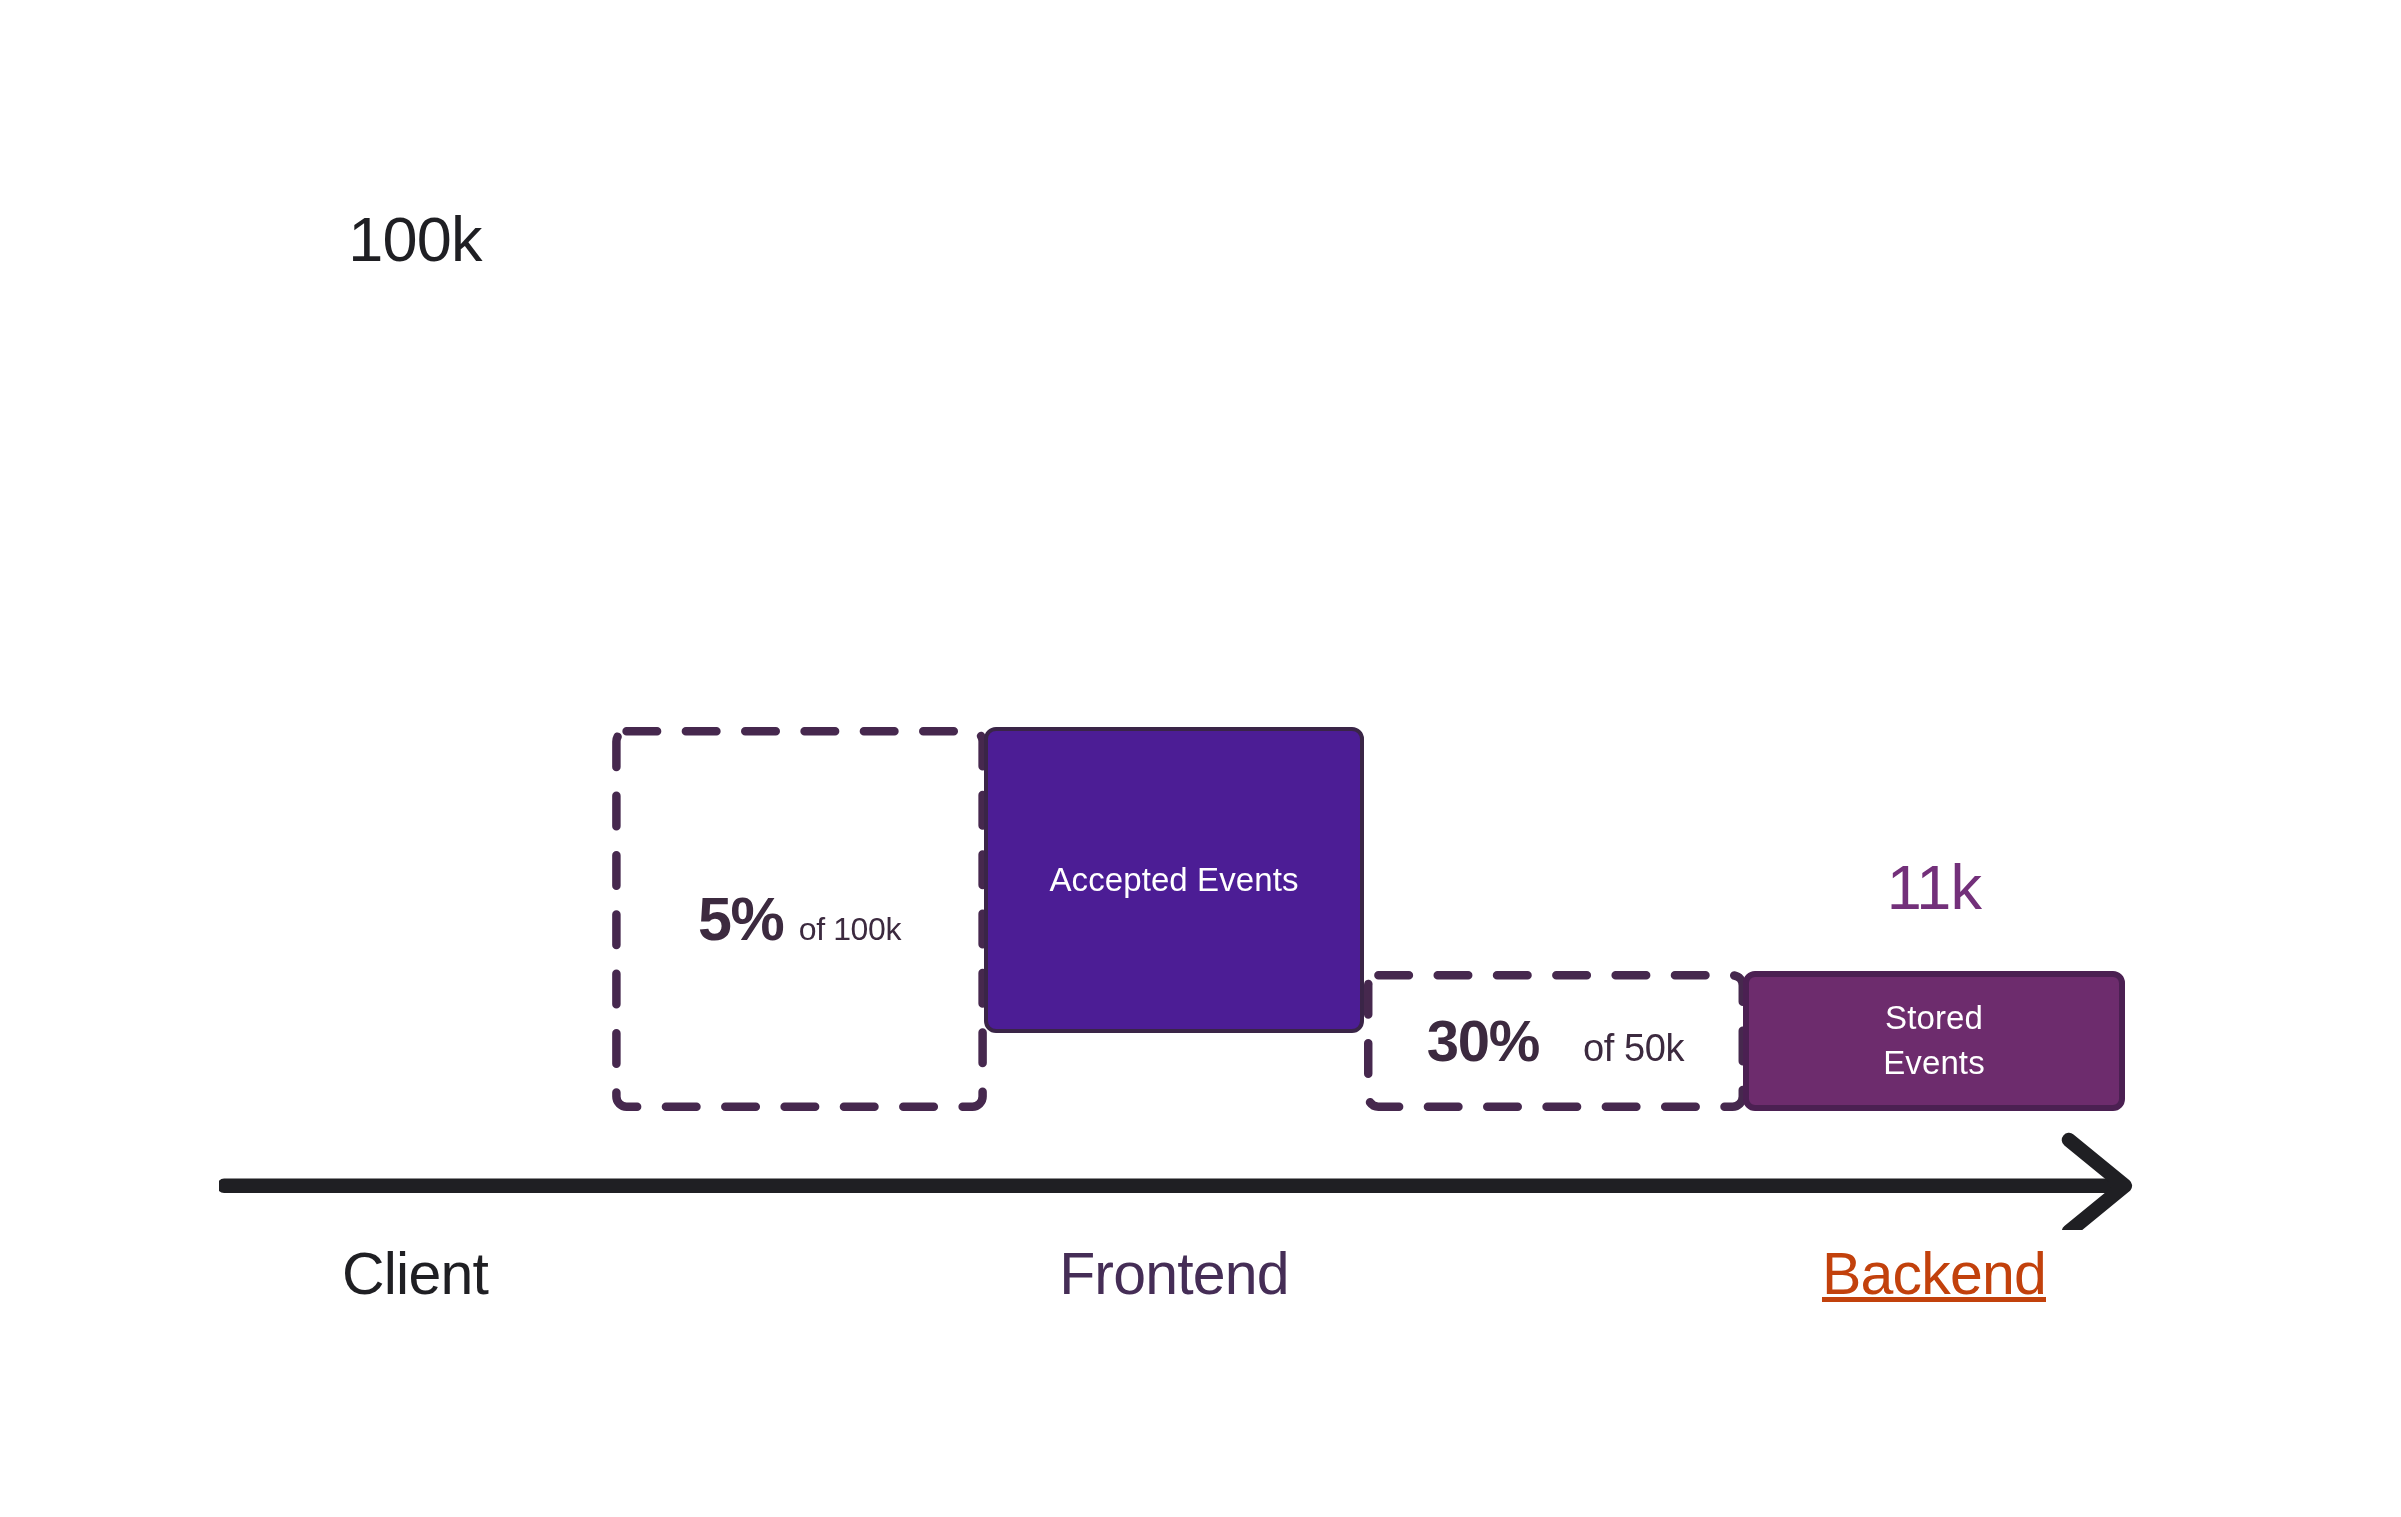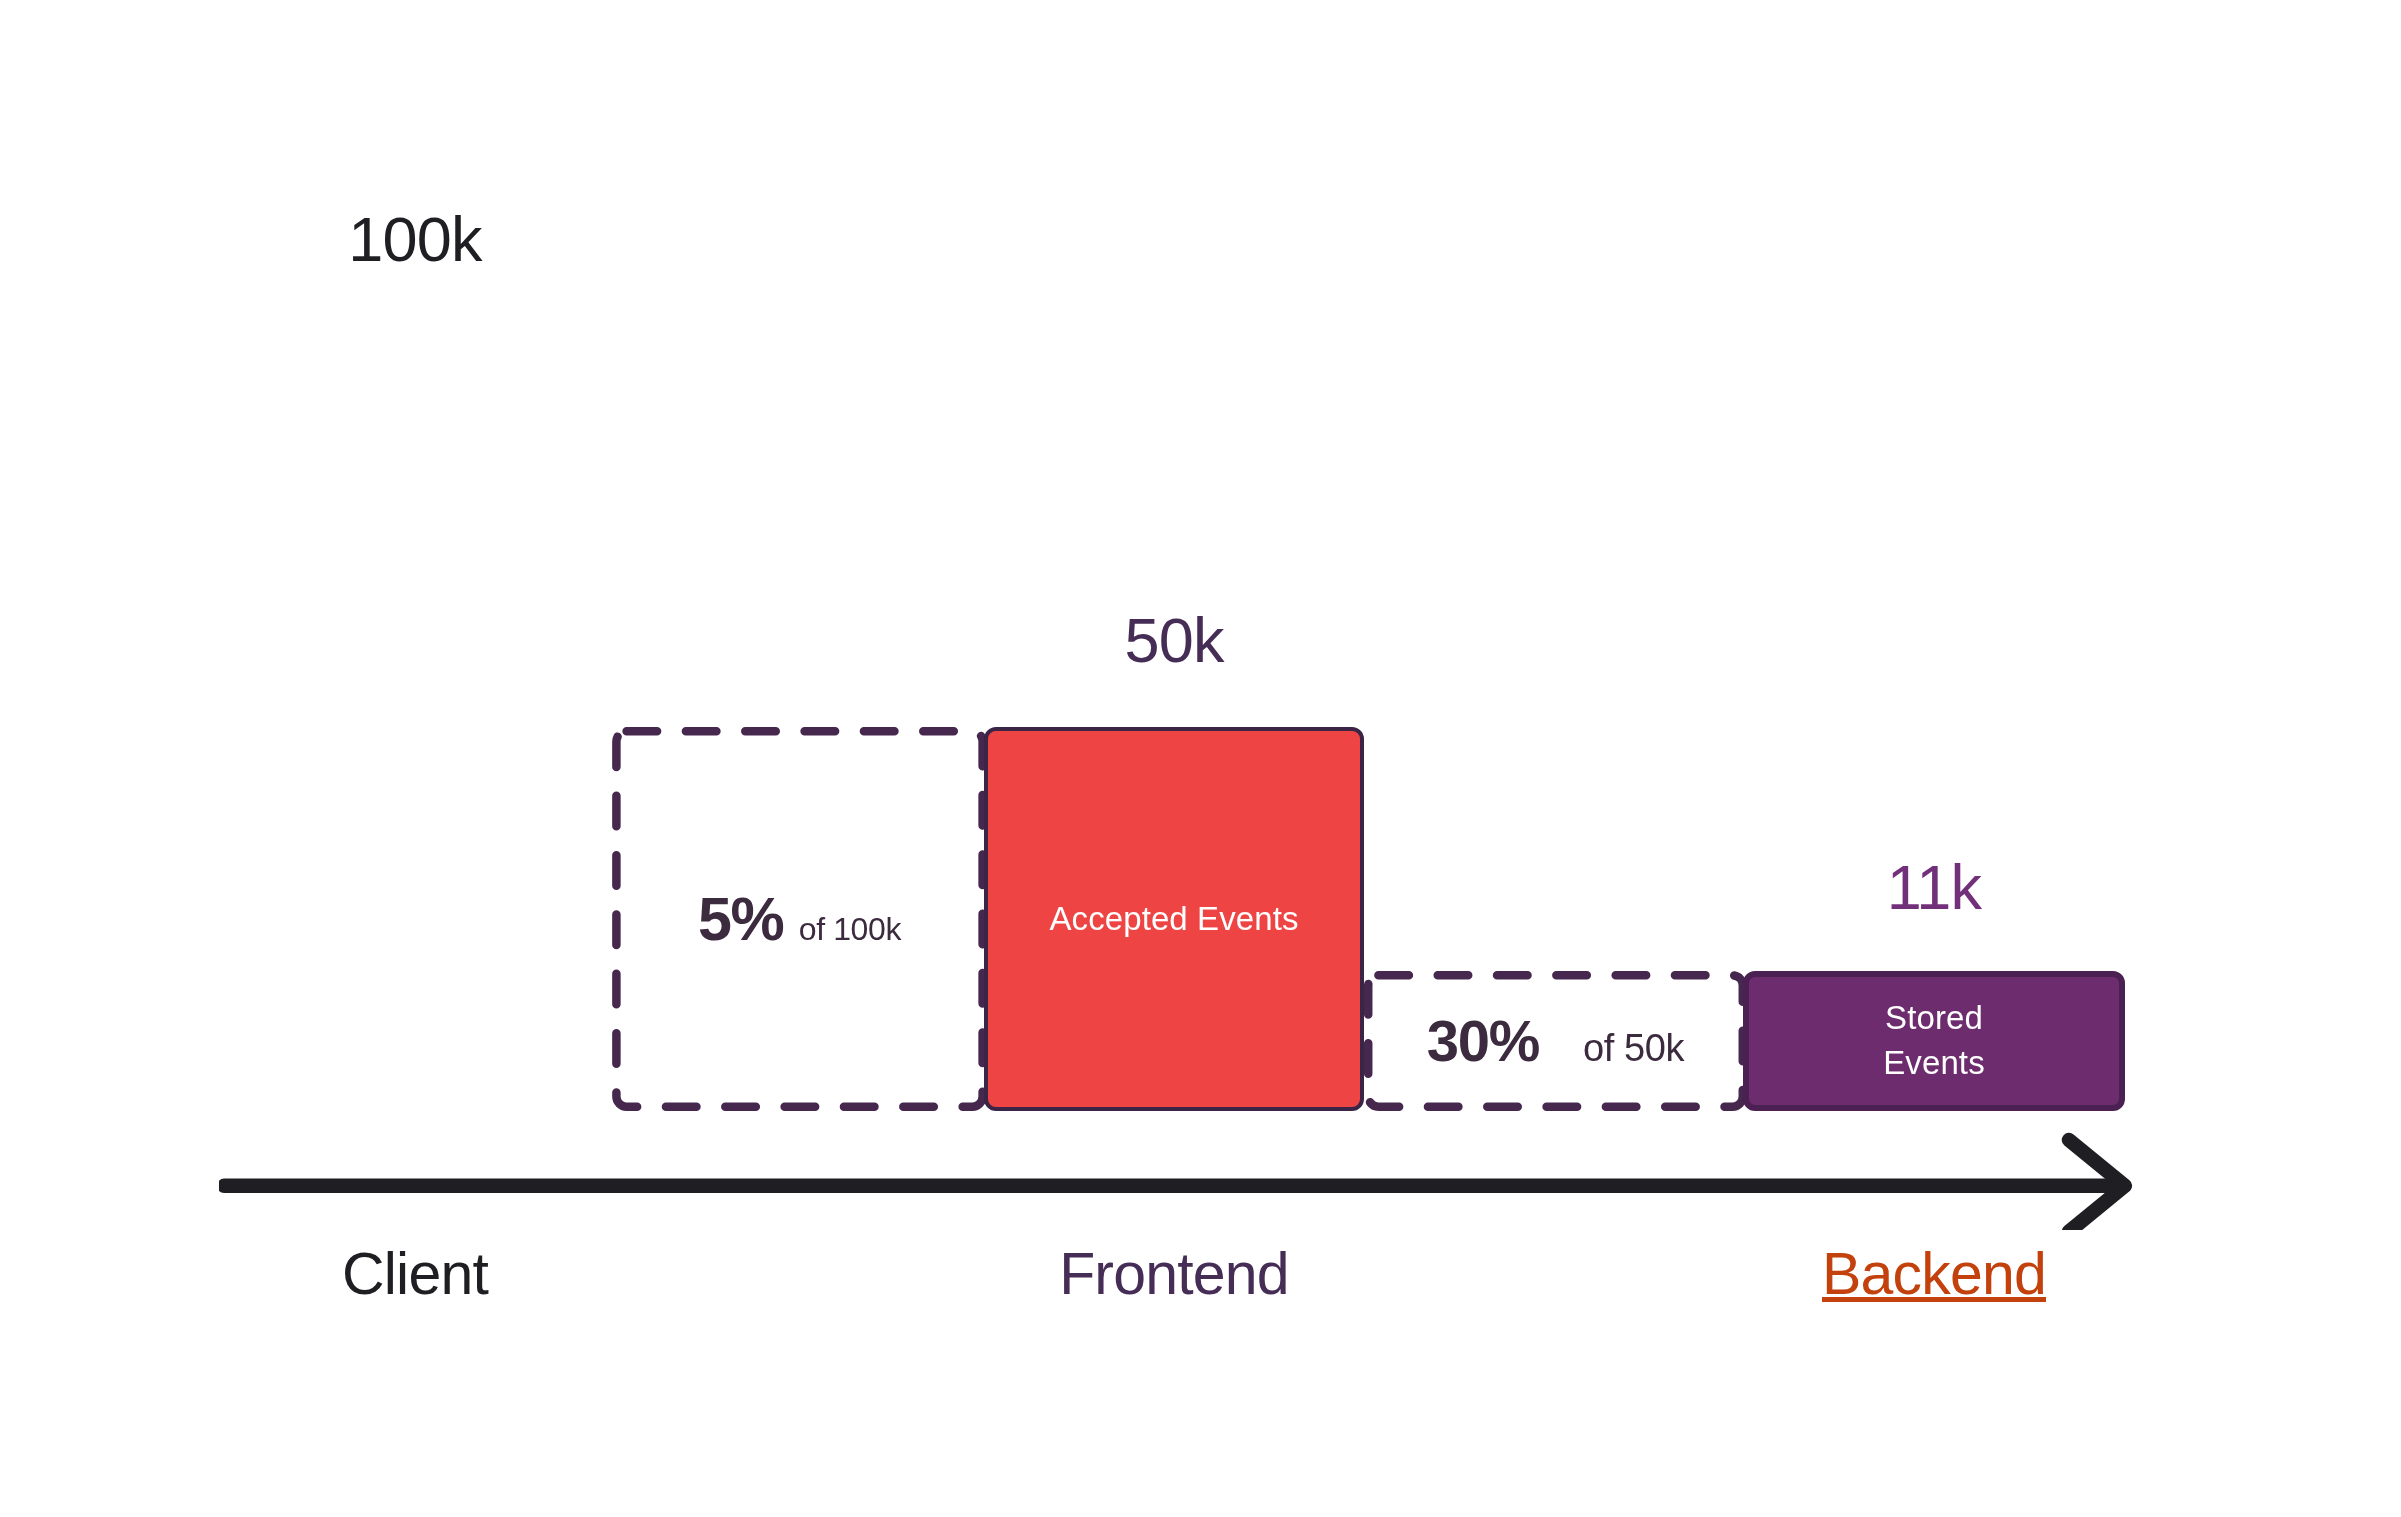--- a/index.html
+++ b/index.html
@@ -78,22 +78,22 @@
     z-index: 3;
   }
   #bar-client .bar-text {
     width: 305px;
   }
 
   #bar-frontend {
     left: 984px;
     top: 727px;
     width: 380px;
-    height: 384px;
-    background: #ef4444;
+    height: 306px;
+    background: #4c1d95;
     border: 4.2px solid #3a2547;
     z-index: 3;
   }
 
   #bar-backend {
     left: 1743px;
     top: 971px;
     width: 382px;
     height: 140px;
     background: #6d2c6d;
@@ -185,21 +185,20 @@
   #stage-frontend { left: 984px; width: 380px; top: 1245px; color: #452d56; }
   #stage-backend  { left: 1743px; width: 382px; top: 1245px; color: #c2410c; text-decoration: underline; }
 </style>
 </head>
 <body>
 
 <div id="stage">
 
   <div class="value-label" id="label-100k">100k</div>
 
-  <div class="value-label" id="label-50k">50k</div>
 
   <div class="value-label" id="label-15k">11k</div>
 
   <div class="dashed-box" id="dashed-1">
     <svg class="dash-svg" width="375" height="384" viewBox="0 0 442 453">
       <rect x="5" y="5" width="432" height="443" rx="12" ry="12" fill="none" stroke="#46284E" stroke-width="10" stroke-linecap="round" stroke-dasharray="36 34"></rect>
     </svg>
     <div class="pct-wrap">
       <span class="pct-big">5%</span>
       <span class="pct-small">of 100k</span>

